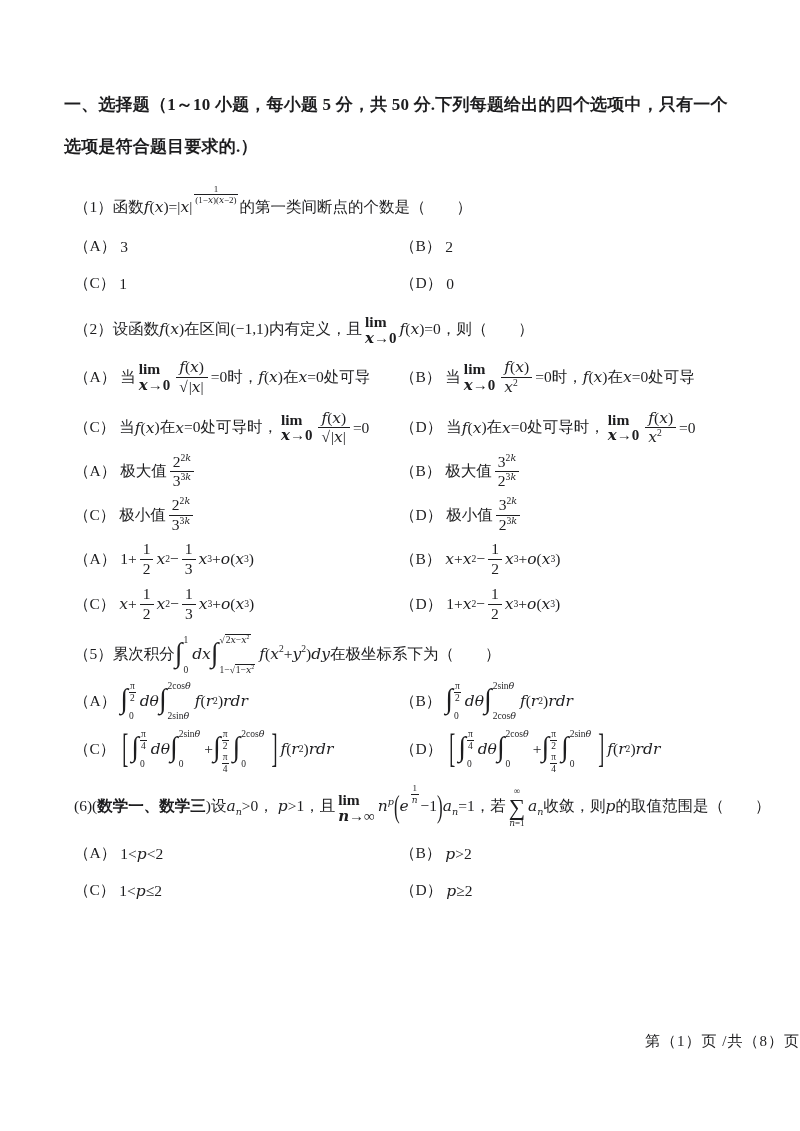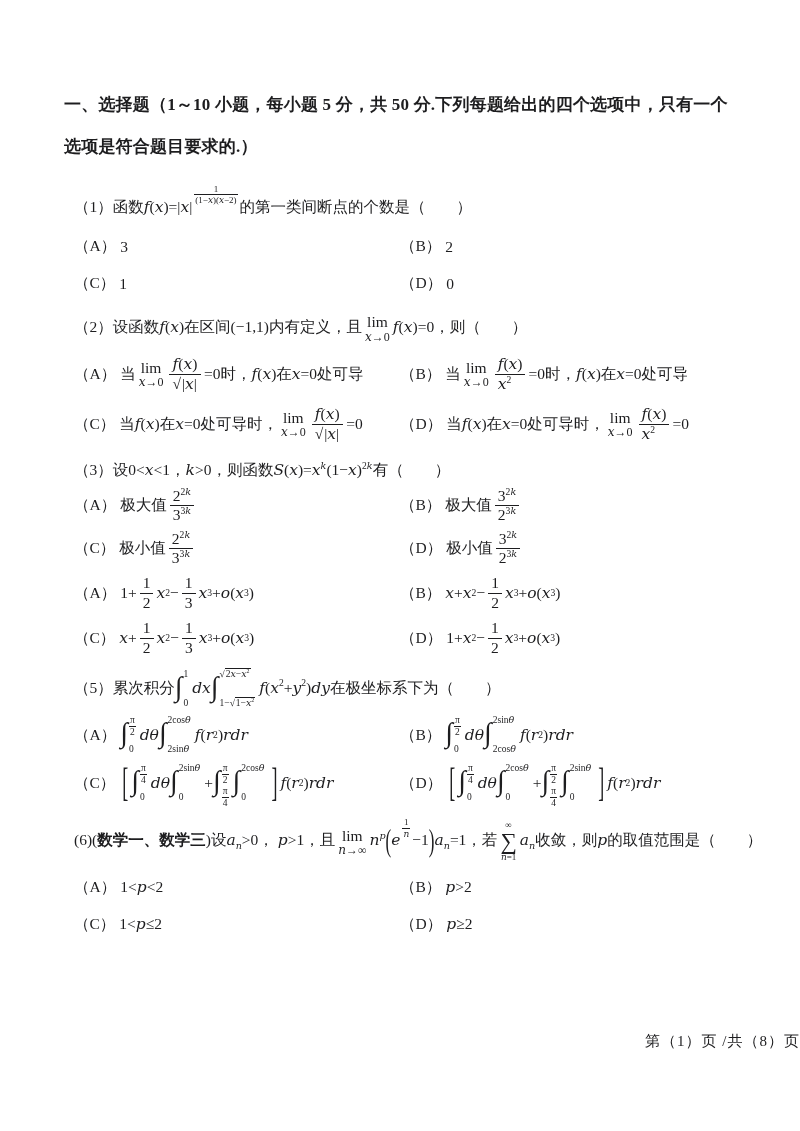--- a/index.html
+++ b/index.html
@@ -23,24 +23,24 @@
   sup,sub{font-size:62%;line-height:0;}
   .frac{display:inline-block;vertical-align:middle;text-align:left;
     line-height:1.2;margin:0 3px;font-style:normal;}
   .fn{display:block;border-bottom:1px solid currentColor;padding:0 3px;}
   .fd{display:block;padding:0 3px;}
   .sfrac{display:inline-block;text-align:center;line-height:1.15;
     font-size:9px;vertical-align:9px;margin:0 2px;}
   .sfrac .fn,.sfrac .fd{padding:0 1px;}
   .tfrac{display:inline-block;text-align:center;line-height:1.15;}
   .tfrac .fn,.tfrac .fd{padding:0 1px;}
-  .lim{display:inline-block;text-align:center;vertical-align:middle;
-    line-height:1.05;margin:0 3px;}
+  .lim{display:inline-block;vertical-align:middle;
+    line-height:1.05;margin:0 3px;font-weight:bold;}
   .lim .lt{display:block;font-style:normal;}
-  .lim .lb{display:block;font-size:12px;}
+  .lim .lb{display:block;font-size:15px;}
   .sqrt{white-space:nowrap;font-style:normal;}
   .sqrt .rad{border-top:1px solid currentColor;padding:0 1px;}
   .int{font-style:normal;font-size:28px;line-height:1;
     vertical-align:middle;position:relative;top:-2px;}
   .il{display:inline-flex;flex-direction:column;justify-content:space-between;
     height:40px;font-size:9.5px;line-height:1.15;vertical-align:middle;
     margin:0 4px 0 1px;text-align:left;}
   .il>span{display:block;}
   .sum{display:inline-flex;flex-direction:column;align-items:center;
     vertical-align:middle;line-height:1;margin:0 3px;font-style:normal;}
@@ -130,21 +130,20 @@
               <span class="lb"><i>x</i>→0</span>
             </span><span class="frac">
               <span class="fn"><i>f</i>(<i>x</i>)</span>
               <span class="fd"><i>x</i><sup>2</sup></span>
             </span>=0</span>
         </div>
     </div>
   </div>
 
   <div class="q q3">
-    <div class="stem">（3）设0&lt;<i>x</i>&lt;1，<i>k</i>&gt;0，则函数<i>S</i>(<i>x</i>)=<i>x</i><sup><i>k</i></sup>(1−<i>x</i>)<sup>2<i>k</i></sup>有（  ）</div>
     <div class="opts">
       <div class="opt">
           <span class="olabel">（A）</span>
           <span class="obody">极大值<span class="frac">
               <span class="fn">2<sup>2<i>k</i></sup></span>
               <span class="fd">3<sup>3<i>k</i></sup></span>
             </span></span>
         </div>
       <div class="opt">
           <span class="olabel">（B）</span>

